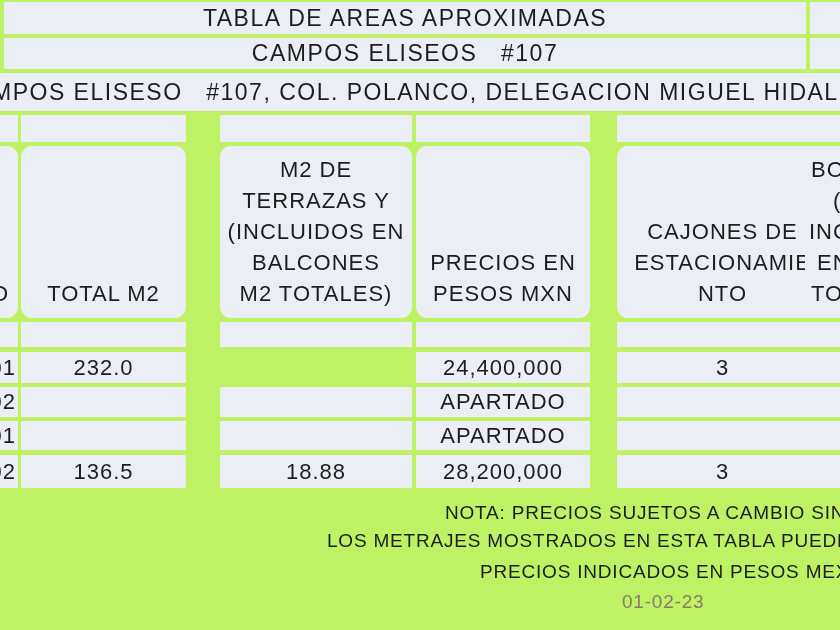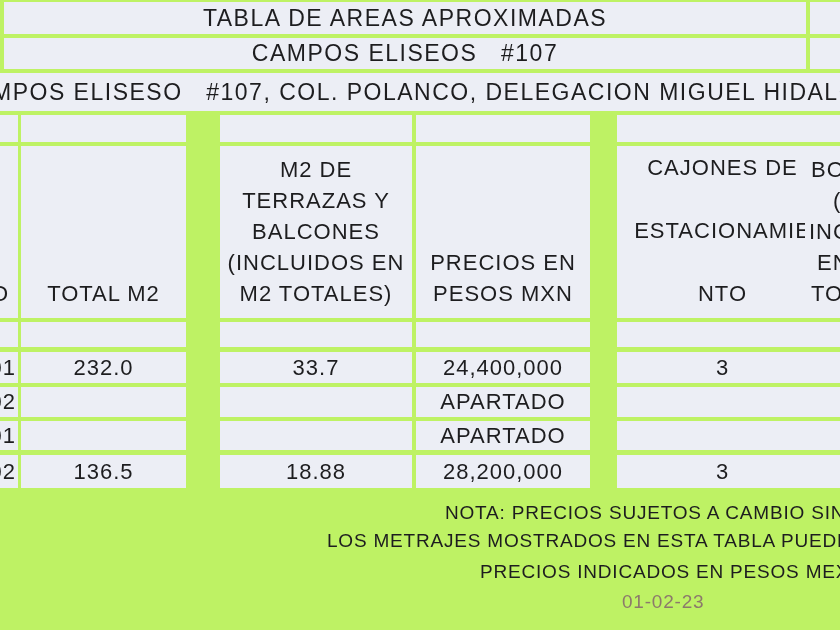--- a/index.html
+++ b/index.html
@@ -29,38 +29,39 @@
   .t2  { top: 38px; height: 31px; left: 4px;   width: 802px; font-size: 23px; letter-spacing: 1.5px; }
   .t2b { top: 38px; height: 31px; left: 810px; width: 180px; }
   .t3  { top: 73px; height: 38px; left: -60px; width: 1060px;
          justify-content: flex-start; padding-left: 52px; box-sizing: border-box;
          font-size: 23px; letter-spacing: 1.5px; }
   
   .c1 { left: -70px; width: 88px; }
   .c2 { left: 21px;  width: 165px; }
   .c3 { left: 220px; width: 192px; }
   .c4 { left: 416px; width: 174px; }
-  .c5 { left: 617px; width: 211px; gap: 32px; }
+  .c5 { left: 617px; width: 211px; }
   .c6 { left: 805px; width: 185px; }
   
   .r4  { top: 115px; height: 27px; }
   .r5  { top: 146px; height: 172px; }
   .r6  { top: 322px; height: 25px; }
   .r7  { top: 352px; height: 31px; }
   .r8  { top: 387px; height: 30px; }
   .r9  { top: 421px; height: 29px; }
   .r10 { top: 455px; height: 33px; }
   
   .hdr {
     flex-direction: column;
     justify-content: flex-end;
     align-items: center;
     padding-bottom: 9px;
     box-sizing: border-box;
     line-height: 31px;
+    border-radius: 11px;
   }
   .hdr > div { white-space: pre; }
   .hdr-right { align-items: flex-end; padding-right: 9px; }
   .hdr-left  { align-items: flex-start; }
   .hdr-left > div.l0 { padding-left: 6px; }
   .hdr-left > div.l1 { padding-left: 28px; }
   .hdr-left > div.l2 { padding-left: 4px; }
   .hdr-left > div.l3 { padding-left: 12px; }
   .hdr-left > div.l4 { padding-left: 6px; }
   
@@ -99,22 +100,22 @@
 
   <div class="cell c1 r5 hdr hdr-right">
     <div>O</div>
   </div>
   <div class="cell c2 r5 hdr">
     <div>TOTAL M2</div>
   </div>
   <div class="cell c3 r5 hdr">
     <div>M2 DE</div>
     <div>TERRAZAS Y</div>
+    <div>(INCLUIDOS EN</div>
     <div>BALCONES</div>
-    <div>(INCLUIDOS EN</div>
     <div>M2 TOTALES)</div>
   </div>
   <div class="cell c4 r5 hdr">
     <div>PRECIOS EN</div>
     <div>PESOS MXN</div>
   </div>
   <div class="cell c5 r5 hdr">
     <div>CAJONES DE</div>
     <div>ESTACIONAMIE</div>
     <div>NTO</div>
@@ -129,21 +130,20 @@
 
   <div class="cell c1 r6"></div>
   <div class="cell c2 r6"></div>
   <div class="cell c3 r6"></div>
   <div class="cell c4 r6"></div>
   <div class="cell c5 r6"></div>
   <div class="cell c6 r6"></div>
 
   <div class="cell c1 r7 unit">01</div>
   <div class="cell c2 r7">232.0</div>
-  <div class="cell c3 r7">33.7</div>
   <div class="cell c4 r7">24,400,000</div>
   <div class="cell c5 r7">3</div>
   <div class="cell c6 r7"></div>
 
   <div class="cell c1 r8 unit">02</div>
   <div class="cell c2 r8"></div>
   <div class="cell c3 r8"></div>
   <div class="cell c4 r8">APARTADO</div>
   <div class="cell c5 r8"></div>
   <div class="cell c6 r8"></div>

